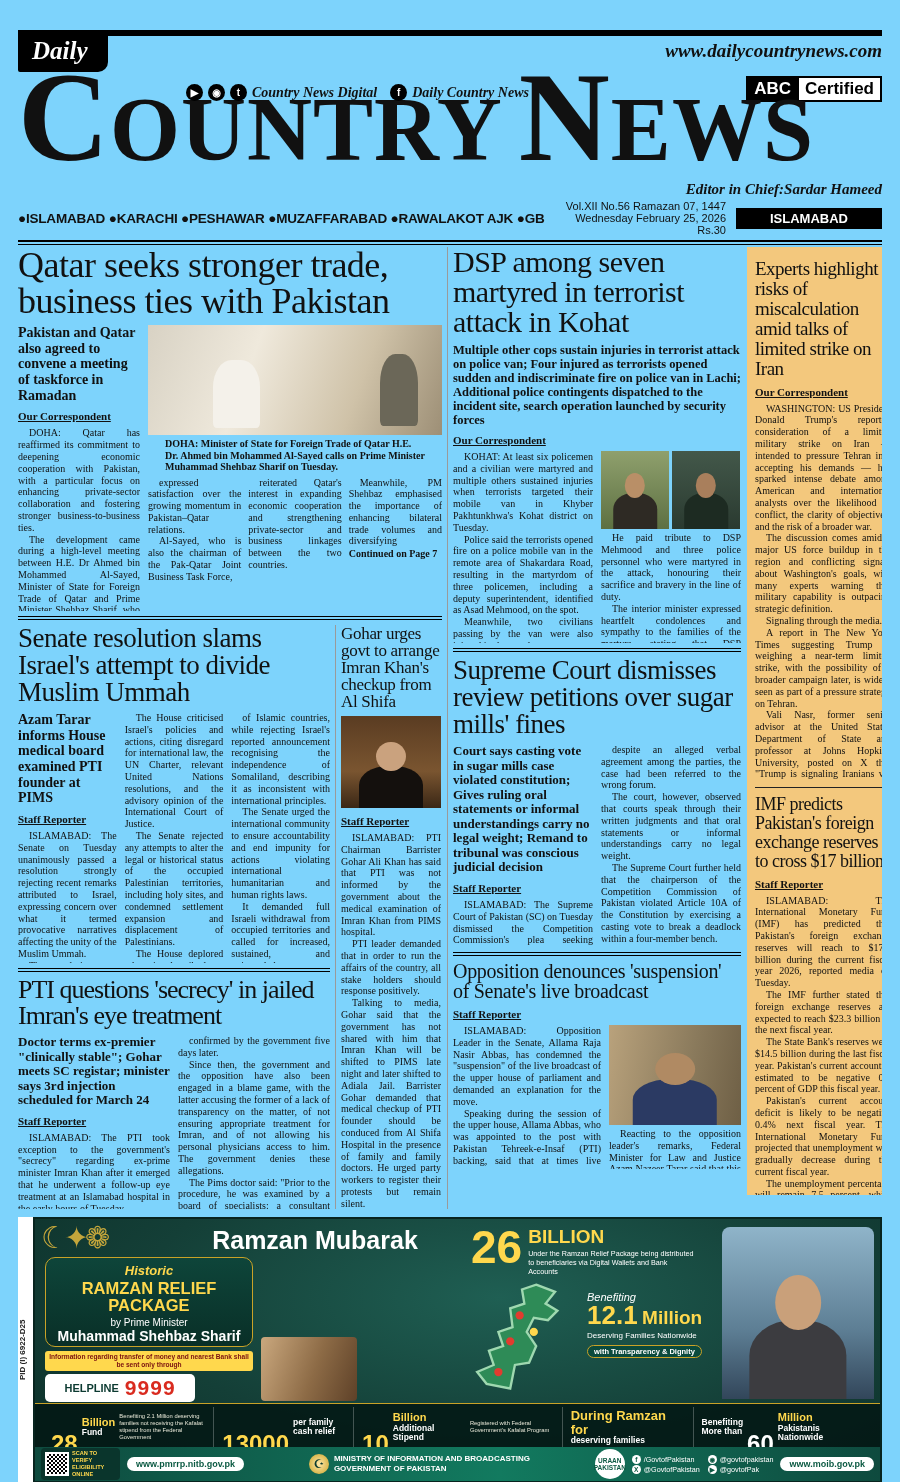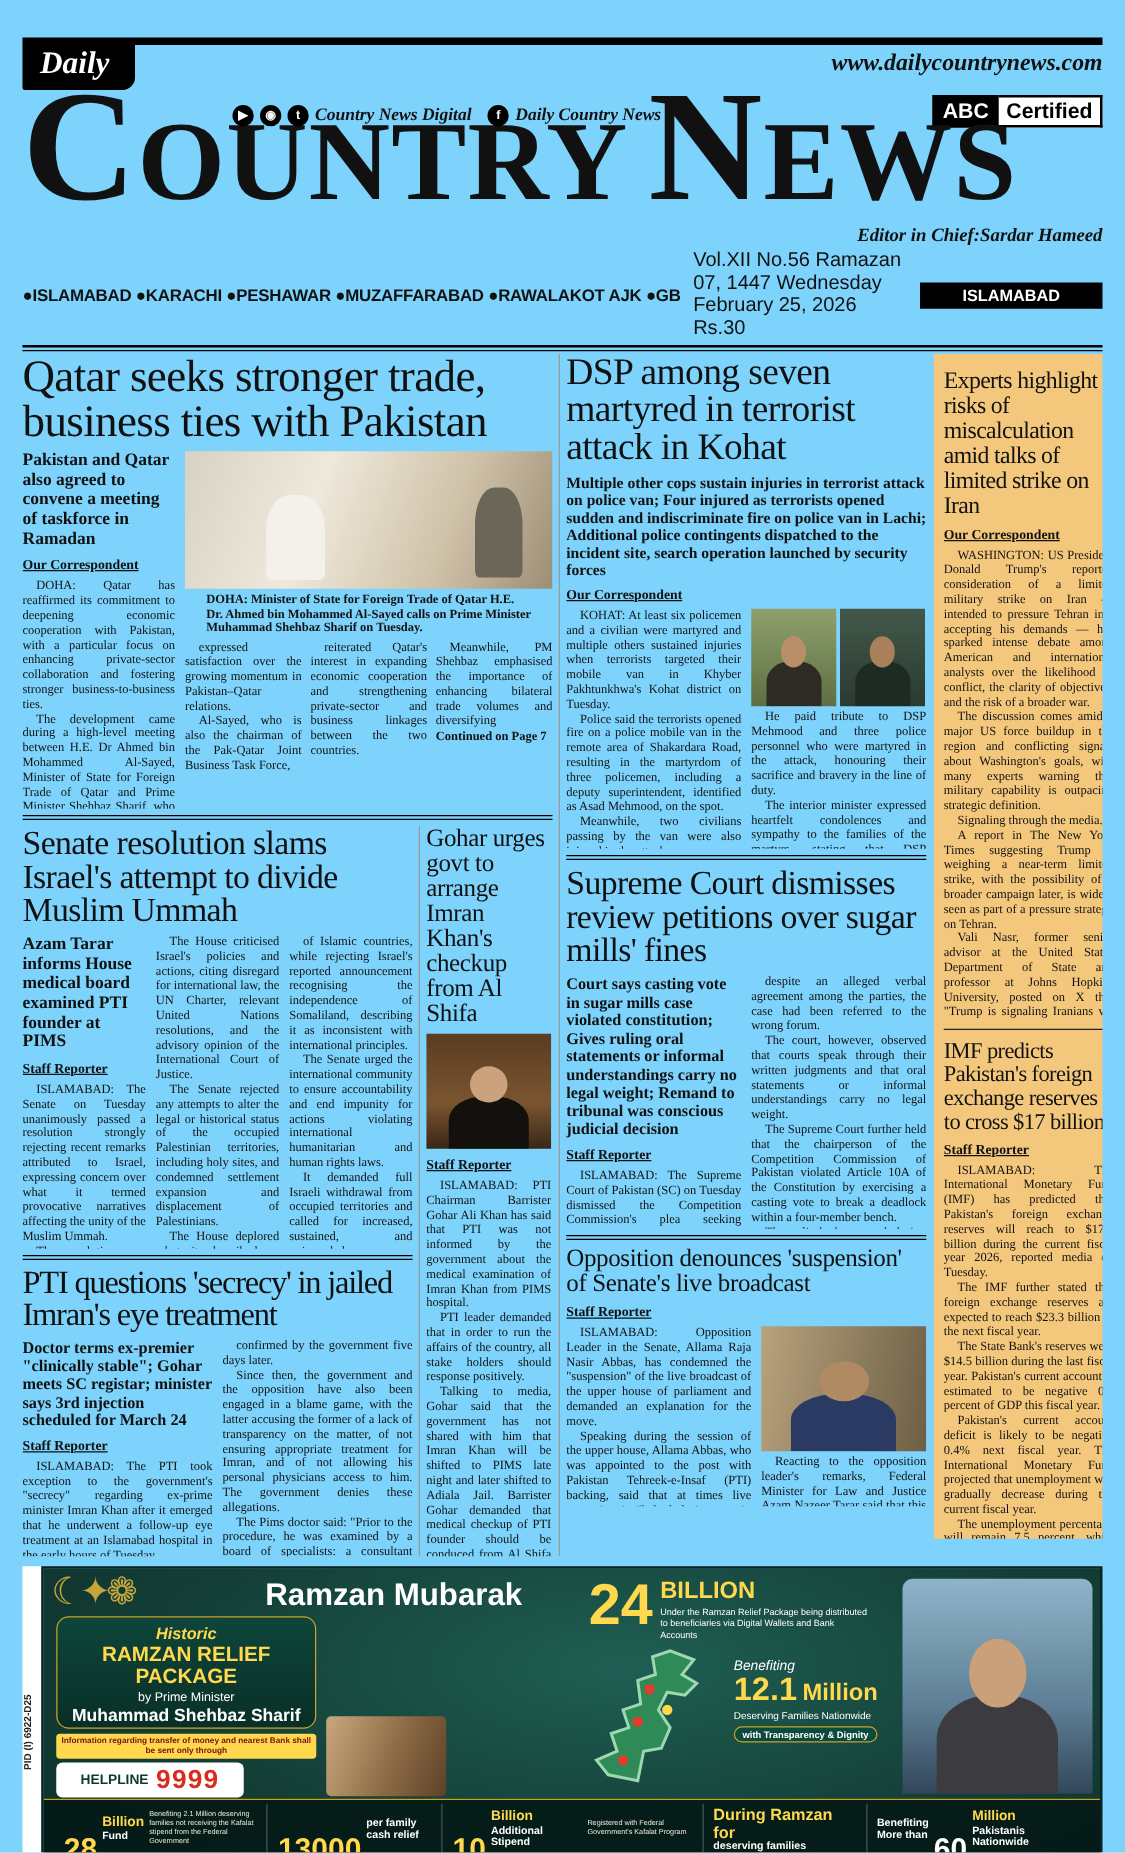--- a/index.html
+++ b/index.html
@@ -20,21 +20,21 @@
   .title-row .small { font-size:90px; font-weight:bold; line-height:.82; }
   .title-row .gap { width:16px; }
   .social-row { position:absolute; top:48px; left:168px; display:flex; align-items:center; gap:5px; z-index:3; }
   .sicon { width:17px; height:17px; border-radius:50%; background:#000; color:#fff; font-size:10px; line-height:17px;
            text-align:center; font-family:"Liberation Sans",sans-serif; font-weight:bold; }
   .social-row .slabel { font-weight:bold; font-style:italic; font-size:14px; margin-right:8px; }
   .editor { position:absolute; bottom:0; right:0; font-weight:bold; font-style:italic; font-size:15px; }
 
   .cities-bar { display:flex; align-items:center; margin:2px 18px 0; gap:10px; }
   .cities { font-family:"Liberation Sans",sans-serif; font-weight:bold; font-size:13.5px; letter-spacing:-0.2px; }
-  .issue { font-family:"Liberation Sans",sans-serif; font-size:16px; flex:1; }
+  .issue { font-family:"Liberation Sans",sans-serif; font-size:11px; flex:1;text-align:right; }
   .edition-badge { background:#000; color:#fff; font-family:"Liberation Sans",sans-serif; font-weight:bold;
                    font-size:13px; padding:3px 34px; }
   .rule-double { margin:4px 18px 0; border-top:2px solid #000; border-bottom:1px solid #000; height:5px; }
 
   
   .content { display:flex; margin:2px 18px 0; height:962px; overflow:hidden; }
   .col-left { width:424px; flex:none; }
   .vr { width:1px; background:#9a9a9a; margin:0 5px; flex:none; }
   .col-mid { width:288px; flex:none; }
   .col-right { width:152px; flex:none; background:#f3c87d; padding:12px 8px; height:948px; margin-left:6px; overflow:hidden; }
@@ -72,21 +72,21 @@
   .subcol-b { width:100px; flex:none; }
   .senate { height:338px; overflow:hidden; }
   .senate .hl { font-size:27px; }
   .senate-cols { display:flex; gap:8px; }
   .senate-cols > div { flex:1; }
   .pti { height:244px; overflow:hidden; }
   .pti .hl { font-size:26px; letter-spacing:-1px; }
   .two-col { display:flex; gap:8px; }
   .two-col > div { flex:1; }
   .gohar { height:588px; overflow:hidden; }
-  .gohar .hl { font-size:20px; letter-spacing:-0.3px; }
+  .gohar .hl { font-size:17px; letter-spacing:-0.3px; }
   .gohar-photo { width:100%; height:92px; --body:#14100d; --skin:#caa27e;
                  background:linear-gradient(#5a3c22,#7a5530 60%,#3a2716); margin-bottom:4px; }
 
   
   .dsp { height:396px; overflow:hidden; }
   .dsp .hl { font-size:30px; }
   .dsp .subhead { font-size:12.5px; }
   .dsp-photos { display:flex; gap:3px; margin-bottom:3px; }
   .dsp-photos .ph { width:68px; height:78px; }
   .dsp-p1 { --body:#2e2a24; --skin:#b98f67; background:linear-gradient(#8fa06d,#5d7042); }
@@ -434,21 +434,21 @@
       </div>
 
       <div class="note-box">Information regarding transfer of money and nearest Bank shall be sent only through</div>
       <div class="helpline">
         <span class="hl-label">HELPLINE</span>
         <span class="hl-num">9999</span>
       </div>
       <div class="ph woman-photo"></div>
 
       <div class="big38">
-        <span class="n">24</span>
+        <span class="n">26</span>
         <span class="right">
           <span class="u">BILLION</span>
           <div class="d">Under the Ramzan Relief Package being distributed to beneficiaries via Digital Wallets and Bank Accounts</div>
         </span>
       </div>
 
       <svg class="map" viewBox="0 0 100 100">
         <path d="M62 4 L78 10 L70 20 L80 26 L72 34 L60 32 L54 44 L62 56 L56 70 L44 72 L40 92 L20 88 L12 78 L26 72 L22 60 L34 56 L30 44 L42 40 L40 24 L52 20 L50 8 Z" fill="#2e8b57" stroke="#9fd8b0" stroke-width="2"></path>
         <circle cx="48" cy="30" r="3.5" fill="#e23c2f"></circle>
         <circle cx="40" cy="52" r="3.5" fill="#e23c2f"></circle>

